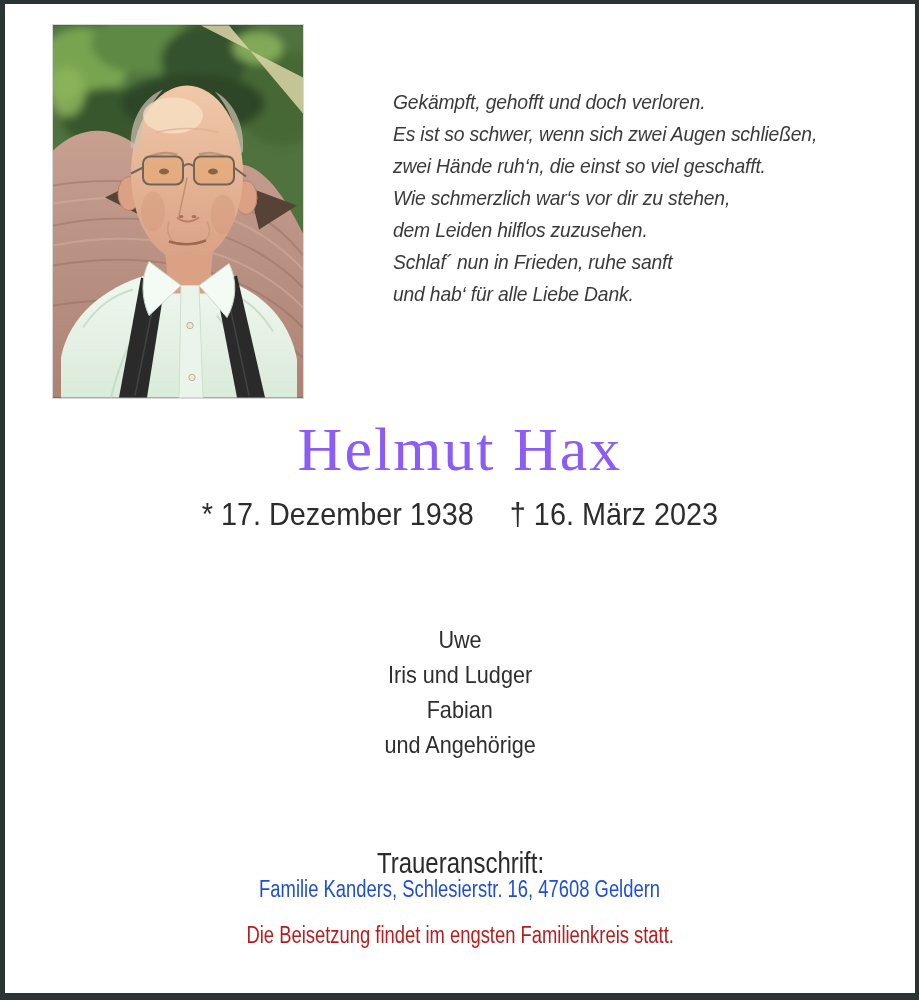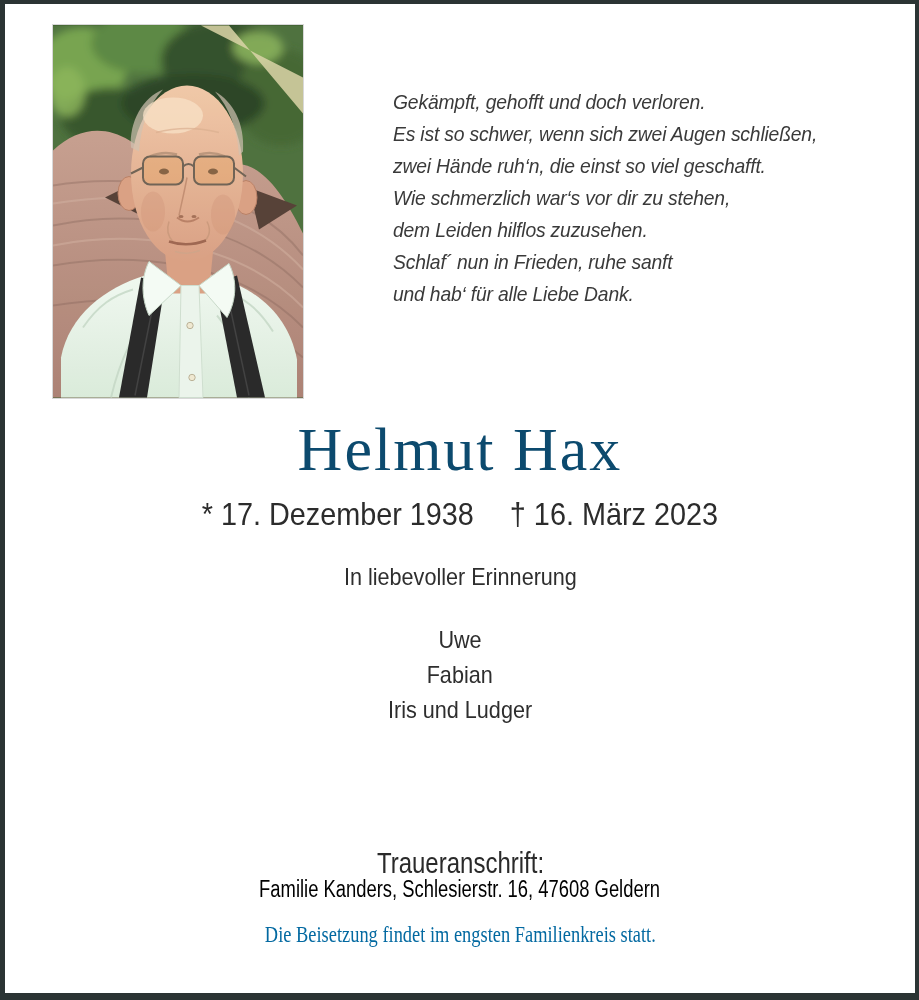--- a/index.html
+++ b/index.html
@@ -48,37 +48,37 @@
   }
 
   .centered { position: absolute; left: 0; right: 0; text-align: center; }
 
   .name {
     top: 412px;
     font-family: "Liberation Serif", serif;
     font-size: 62px;
     line-height: 66px;
     letter-spacing: 2px;
-    color: #0c4a6e;
+    color: #8b5cf6;
     font-weight: 400;
   }
 
   .squeeze { display: inline-block; transform: scaleX(0.9); transform-origin: center top; white-space: nowrap; }
   .squeeze-narrow { display: inline-block; transform: scaleX(0.8); transform-origin: center top; white-space: nowrap; }
 
   .dates { top: 492px; font-size: 32px; color: #2c2c2c; }
   .dates .birth { margin-right: 40px; }
 
   .memorial { top: 559px; font-size: 24px; }
 
   .family { top: 618px; font-size: 24px; line-height: 35px; }
 
   .address-label { top: 842px; font-size: 30px; color: #2a2a2a; }
-  .address-value { top: 872px; font-size: 23px; color: #000000; }
-  .closing { top: 918px; font-size: 23px; color: #0369a1; font-family: Liberation Serif, serif; }
+  .address-value { top: 872px; font-size: 23px; color: #1d4ed8; }
+  .closing { top: 918px; font-size: 23px; color: #b91c1c; }
 </style>
 </head>
 <body>
 
 <div class="sheet">
 
   <div class="photo-frame">
     <svg viewBox="0 0 250 372" xmlns="http://www.w3.org/2000/svg">
       <defs>
         <linearGradient id="skin" x1="0" y1="0" x2="0" y2="1">
@@ -195,28 +195,26 @@
   </div>
 
   <div class="centered name">Helmut Hax</div>
 
   <div class="centered dates">
     <span class="squeeze">
       <span class="birth">* 17. Dezember 1938</span><span>† 16. März 2023</span>
     </span>
   </div>
 
-  <div class="centered memorial">
-    <span class="squeeze">In liebevoller Erinnerung</span>
-  </div>
 
   <div class="centered family">
     <div><span class="squeeze">Uwe</span></div>
+    <div><span class="squeeze">Iris und Ludger</span></div>
     <div><span class="squeeze">Fabian</span></div>
-    <div><span class="squeeze">Iris und Ludger</span></div>
+    <div><span class="squeeze">und Angehörige</span></div>
   </div>
 
   <div class="centered address-label">
     <span class="squeeze-narrow">Traueranschrift:</span>
   </div>
   <div class="centered address-value">
     <span class="squeeze-narrow">Familie Kanders, Schlesierstr. 16, 47608 Geldern</span>
   </div>
 
   <div class="centered closing">

